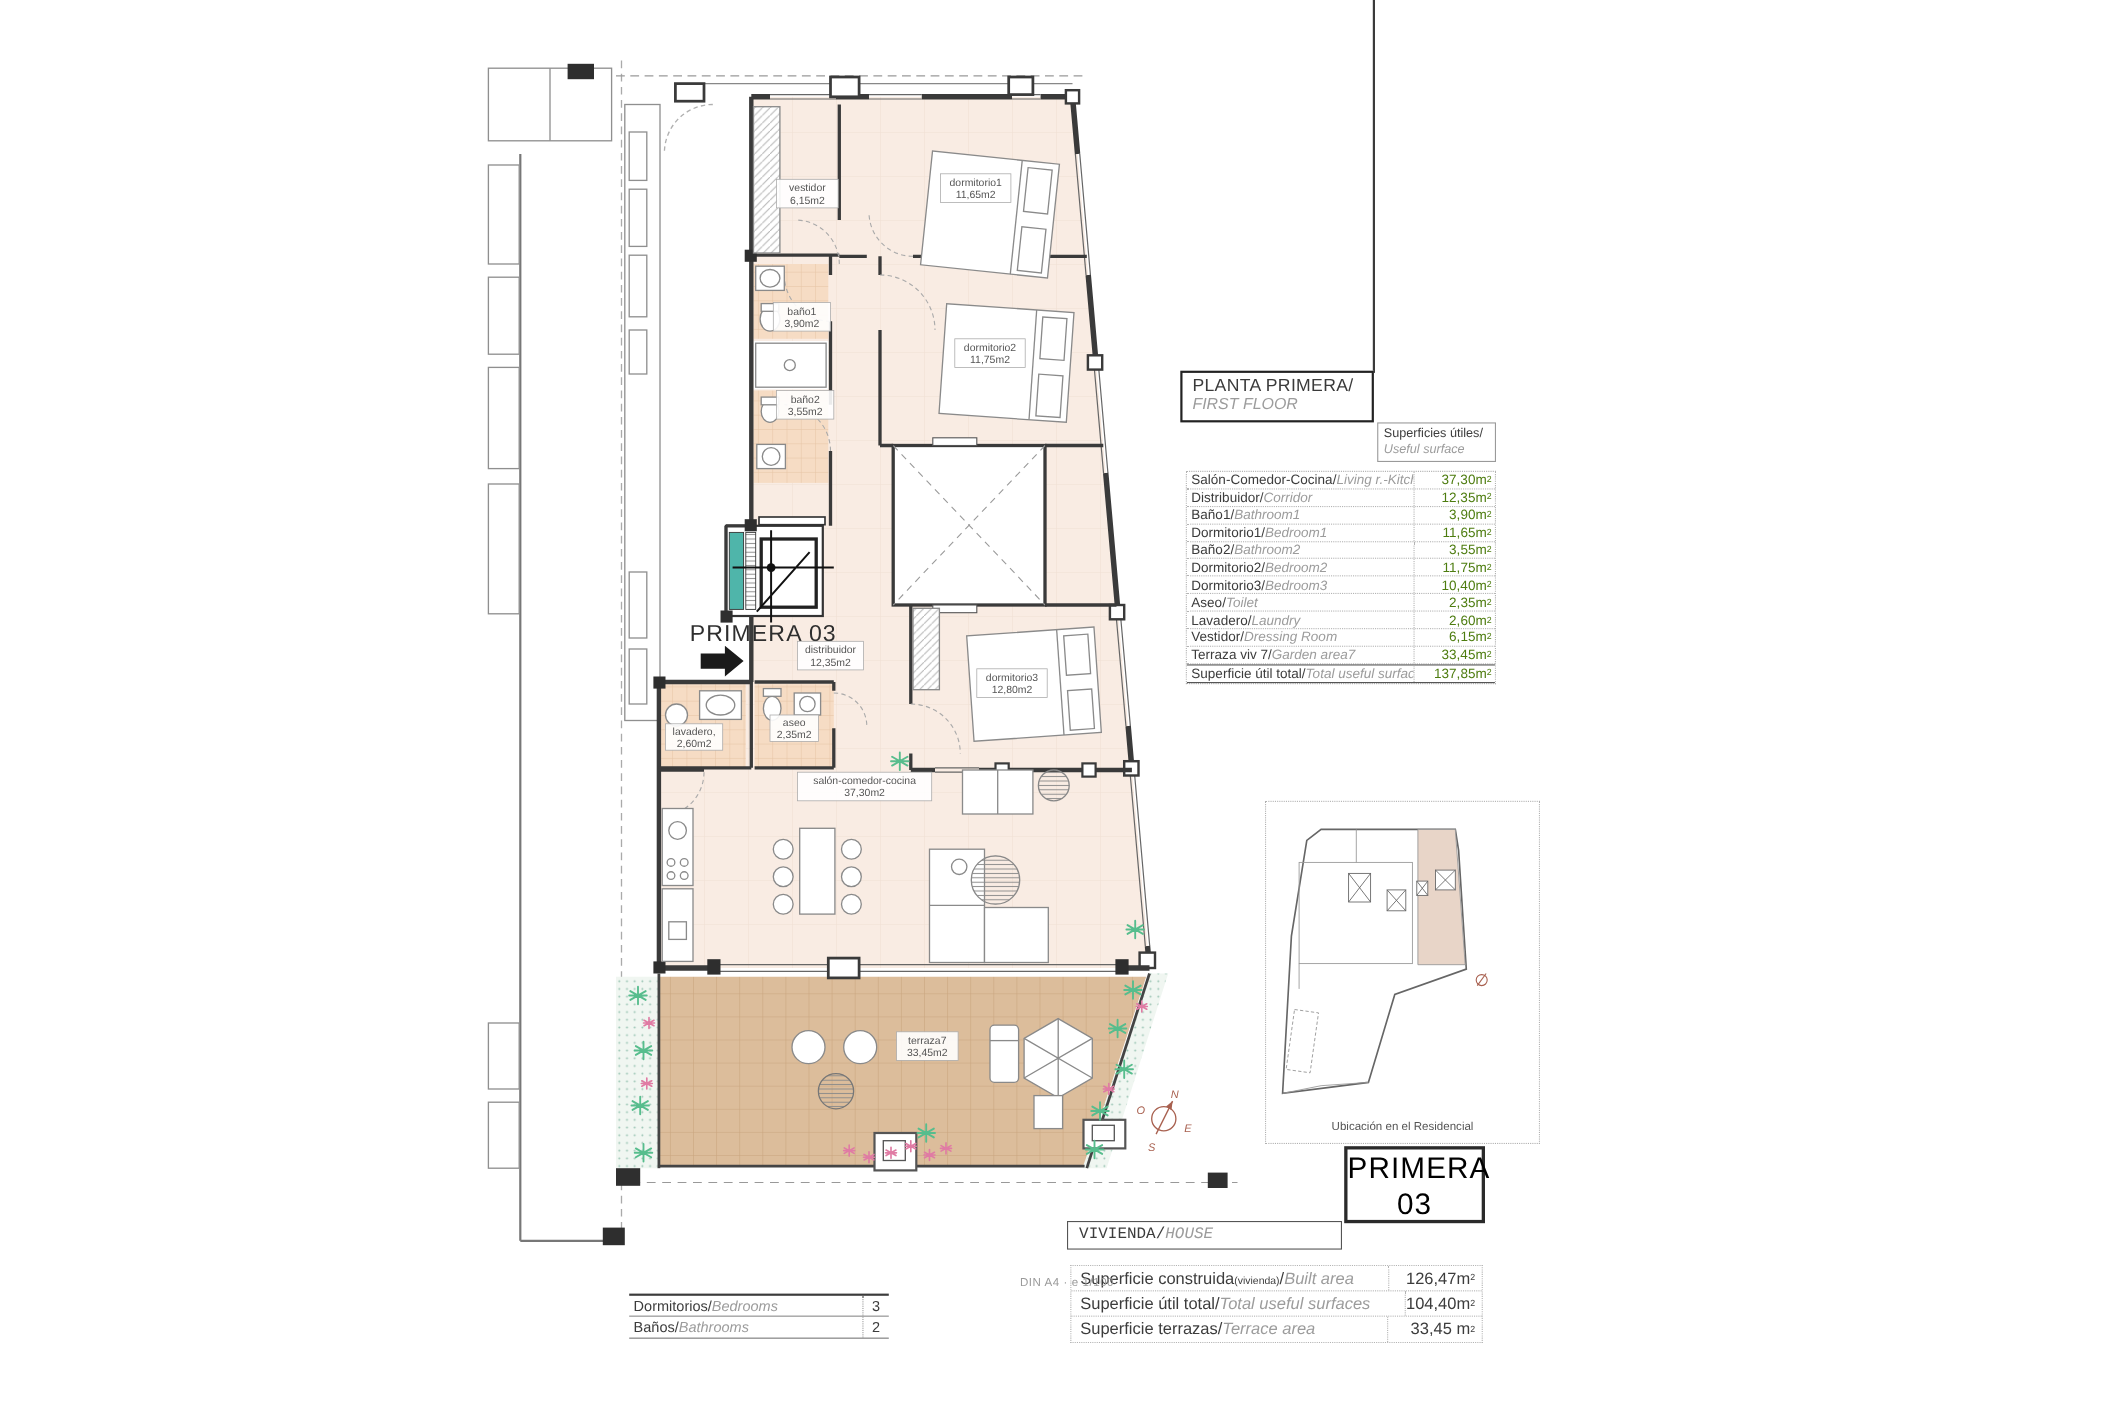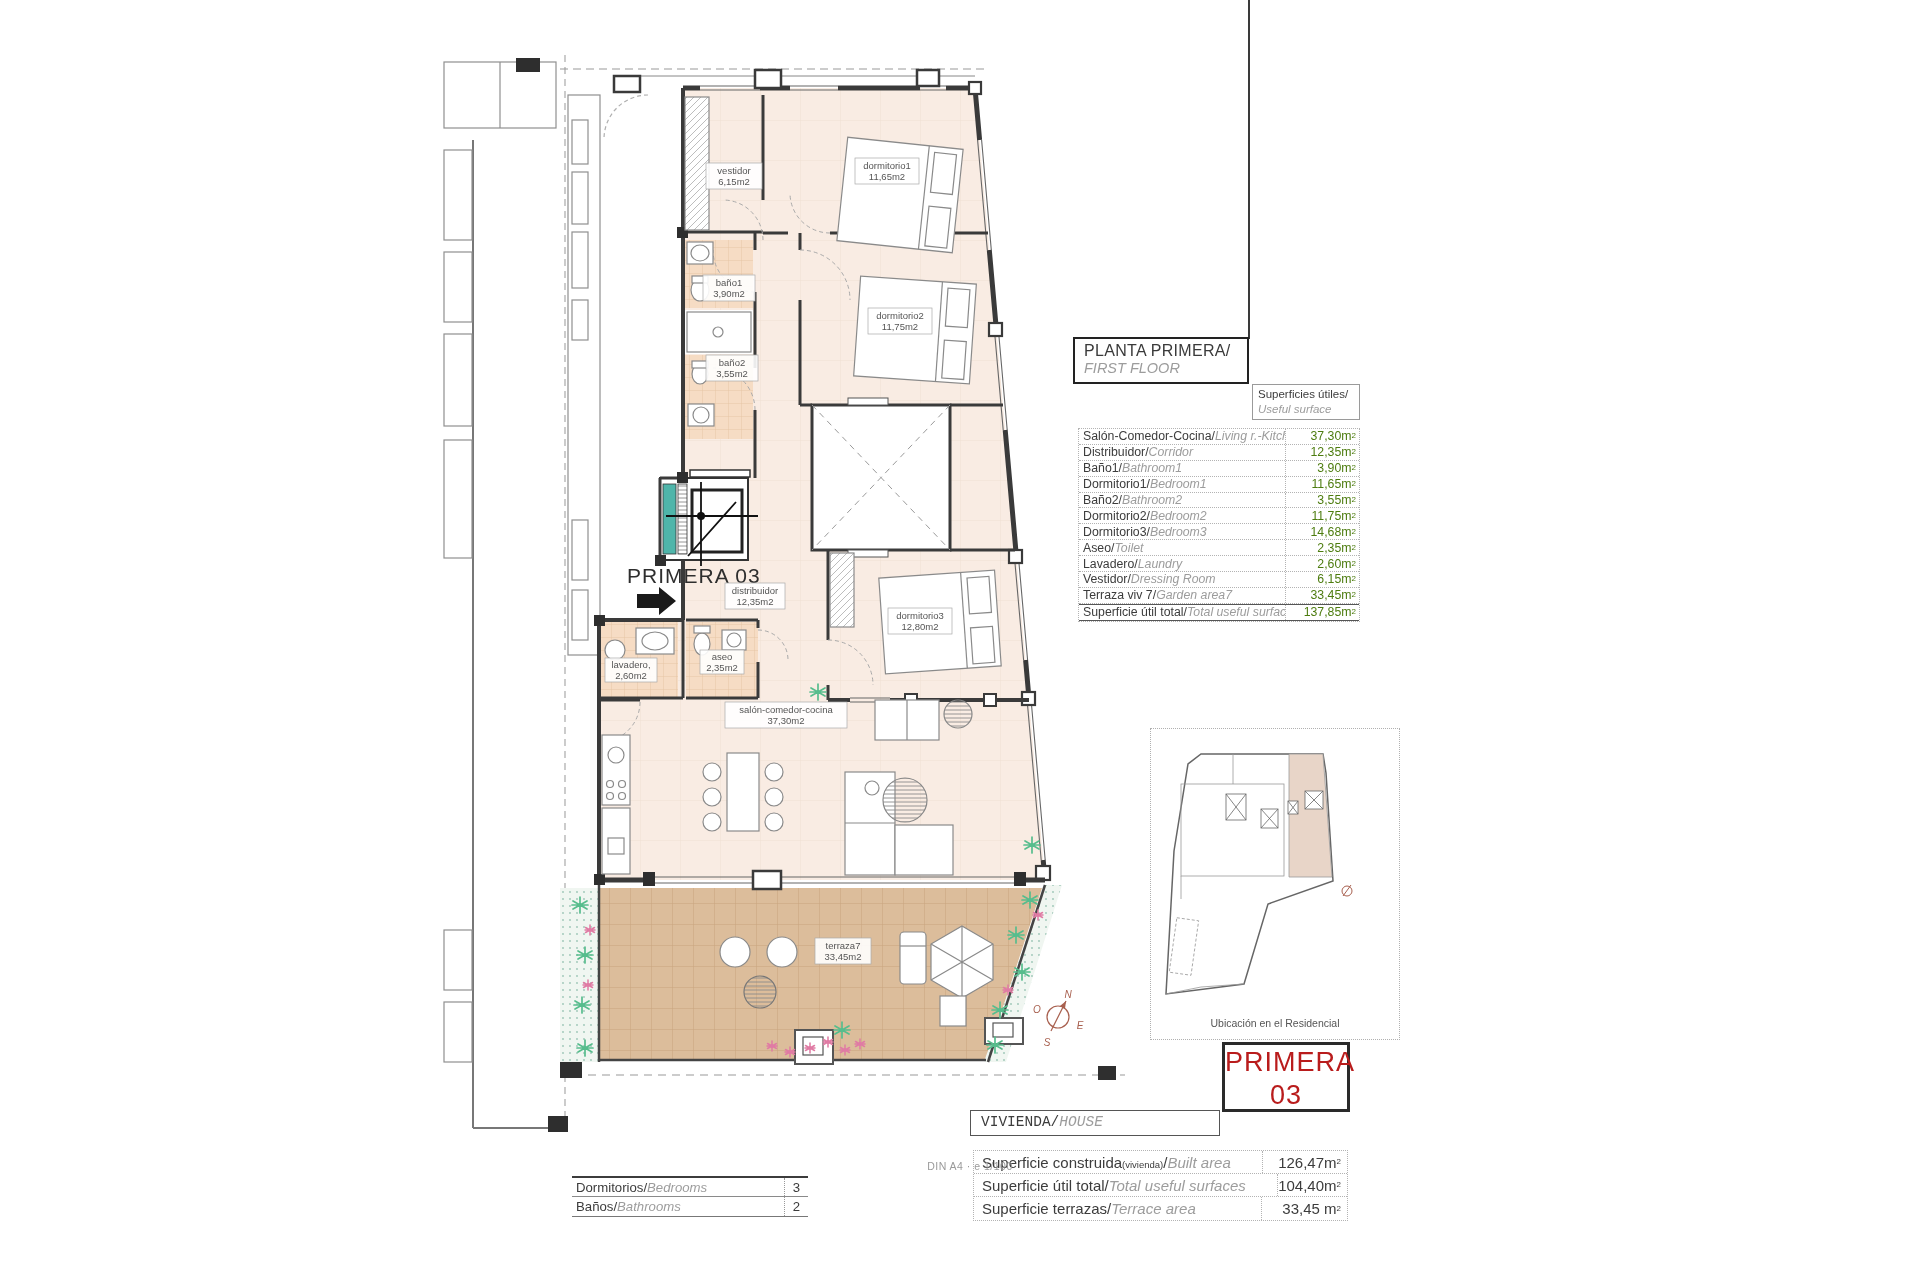--- a/index.html
+++ b/index.html
@@ -31,21 +31,21 @@
 
   
   .typ-box { left:1078px; top:631px; width:282px; height:98px; border:1px dotted #b0b0b0; background:#fff; }
   .typ-head { height:25px; border-bottom:1px dotted #b0b0b0; font-size:14px; padding:4px 6px; }
   .typ-body { padding:4px 6px; font-size:14.2px; line-height:18.5px; width:272px; }
 
   
   .loc-box { left:1150px; top:728px; width:250px; height:312px; border:1px dotted #b0b0b0; background:#fff; }
 
   
-  .badge { left:1222px; top:1042px; width:128px; height:70px; border:3px solid #2a2a2a; background:#fff; text-align:center; color:#b91c1c; font-size:27px; line-height:33px; padding-top:1px; letter-spacing:1px; }
+  .badge { left:1222px; top:1042px; width:128px; height:70px; border:3px solid #2a2a2a; background:#fff; text-align:center; color:#000000; font-size:27px; line-height:33px; padding-top:1px; letter-spacing:1px; }
 
   
   .viv-head { left:970px; top:1110px; width:250px; height:26px; border:1px solid #555; background:#fff; font-size:14.5px; padding:3px 10px;font-family:Liberation Mono, monospace; }
 
   
   .house-table { left:973px; top:1150px; width:375px; border:1px dotted #b3b3b3; background:#fff; }
   .house-row { display:flex; align-items:center; height:23px; font-size:15px; border-bottom:1px dotted #b3b3b3;gap:31px; }
   .house-row:last-child { border-bottom:none; }
   .house-row .nm { flex:1; padding-left:8px; white-space:nowrap; }
   .house-row .vl { width:86px; align-self:stretch; border-left:1px dotted #b3b3b3; display:flex; align-items:center; justify-content:flex-end; padding-right:6px; color:#3c3c3c; }
@@ -471,21 +471,21 @@
     <div class="surf-row">
         <div class="nm"><span class="es">Dormitorio2/</span><span class="en">Bedroom2</span></div>
         <div class="vl">
           <span>11,75m</span>
           <sup>2</sup>
         </div>
       </div>
     <div class="surf-row">
         <div class="nm"><span class="es">Dormitorio3/</span><span class="en">Bedroom3</span></div>
         <div class="vl">
-          <span>14,68m</span>
+          <span>10,40m</span>
           <sup>2</sup>
         </div>
       </div>
     <div class="surf-row">
         <div class="nm"><span class="es">Aseo/</span><span class="en">Toilet</span></div>
         <div class="vl">
           <span>2,35m</span>
           <sup>2</sup>
         </div>
       </div>

